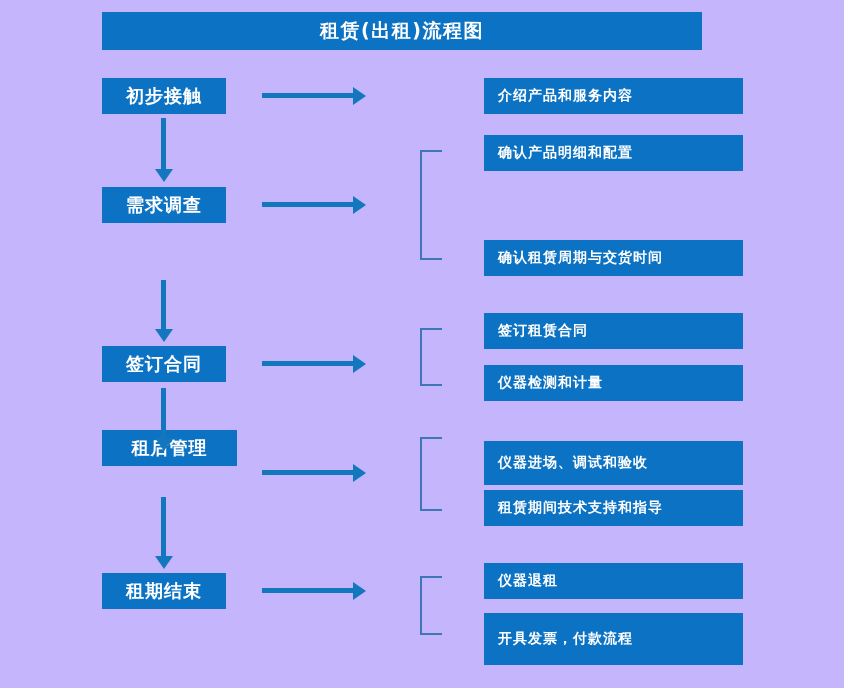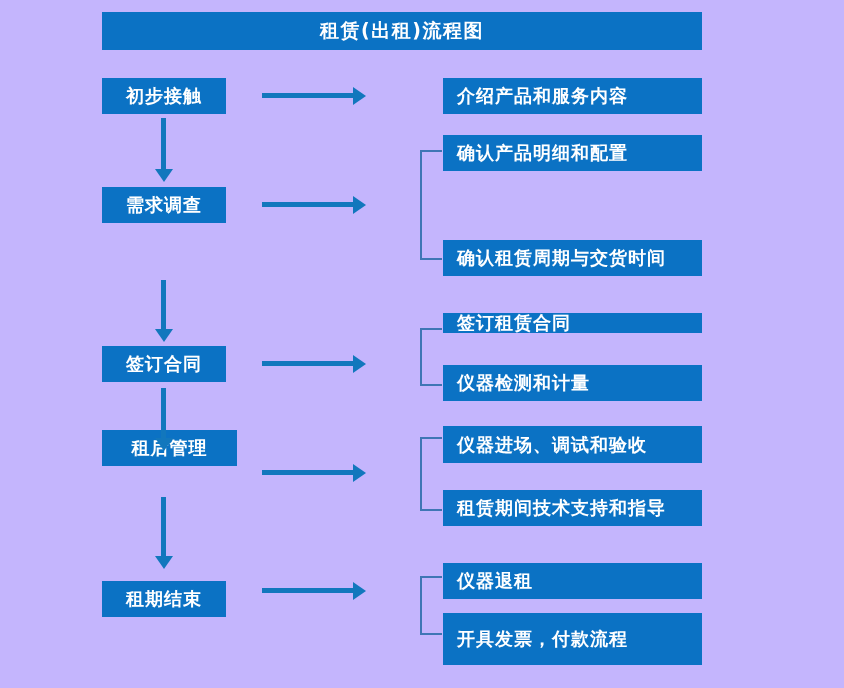--- a/index.html
+++ b/index.html
@@ -34,21 +34,22 @@
     font-size: 19px;
     letter-spacing: 1.5px;
   }
   .stage-box {
     justify-content: center;
     font-size: 18px;
   }
   .detail-box {
     justify-content: flex-start;
     padding-left: 14px;
-    font-size: 18px;
+    font-size: 14px;
+    margin-left: 41px;
   }
   .h-arrow {
     position: absolute;
     height: 18px;
   }
   .h-arrow .shaft {
     position: absolute;
     left: 0;
     top: 6px;
     height: 5px;
@@ -99,21 +100,21 @@
   <div class="box title-bar" style="left:102px; top:12px; width:600px; height:38px;">租赁(出租)流程图</div>
 
   <div class="box stage-box" style="left:102px; top:78px; width:124px; height:36px;">初步接触</div>
 
   <div class="box stage-box" style="left:102px; top:187px; width:124px; height:36px;">需求调查</div>
 
   <div class="box stage-box" style="left:102px; top:346px; width:124px; height:36px;text-align:right;">签订合同</div>
 
   <div class="box stage-box" style="left:102px; top:430px; width:135px; height:36px;">租后管理</div>
 
-  <div class="box stage-box" style="left:102px; top:573px; width:124px; height:36px;margin-top:8px;">租期结束</div>
+  <div class="box stage-box" style="left:102px; top:573px; width:124px; height:36px;">租期结束</div>
 
   <div class="v-arrow" style="left:155px; top:118px; height:64px;">
     <div class="shaft" style="height:51px;"></div>
     <div class="head" style="top:51px;"></div>
   </div>
 
   <div class="v-arrow" style="left:155px; top:280px; height:62px;">
     <div class="shaft" style="height:49px;"></div>
     <div class="head" style="top:49px;"></div>
   </div>
@@ -161,25 +162,25 @@
 
   <div class="bracket" style="left:420px; top:576px; width:22px; height:59px;"></div>
 
   <div class="box detail-box" style="left:443px; top:78px; width:259px; height:36px;">介绍产品和服务内容</div>
 
   <div class="box detail-box" style="left:443px; top:135px; width:259px; height:36px;font-family:Liberation Mono, monospace;">确认产品明细和配置</div>
 
 
   <div class="box detail-box" style="left:443px; top:240px; width:259px; height:36px;">确认租赁周期与交货时间</div>
 
-  <div class="box detail-box" style="left:443px; top:313px; width:259px; height:20px;">签订租赁合同</div>
+  <div class="box detail-box" style="left:443px; top:313px; width:259px; height:36px;">签订租赁合同</div>
 
   <div class="box detail-box" style="left:443px; top:365px; width:259px; height:36px;">仪器检测和计量</div>
 
-  <div class="box detail-box" style="left:443px; top:426px; width:259px; height:37px;">仪器进场、调试和验收</div>
+  <div class="box detail-box" style="left:443px; top:441px; width:259px; height:44px;">仪器进场、调试和验收</div>
 
   <div class="box detail-box" style="left:443px; top:490px; width:259px; height:36px;">租赁期间技术支持和指导</div>
 
   <div class="box detail-box" style="left:443px; top:563px; width:259px; height:36px;">仪器退租</div>
 
   <div class="box detail-box" style="left:443px; top:613px; width:259px; height:52px;">开具发票，付款流程</div>
 
 </div>
 
 </body></html>

